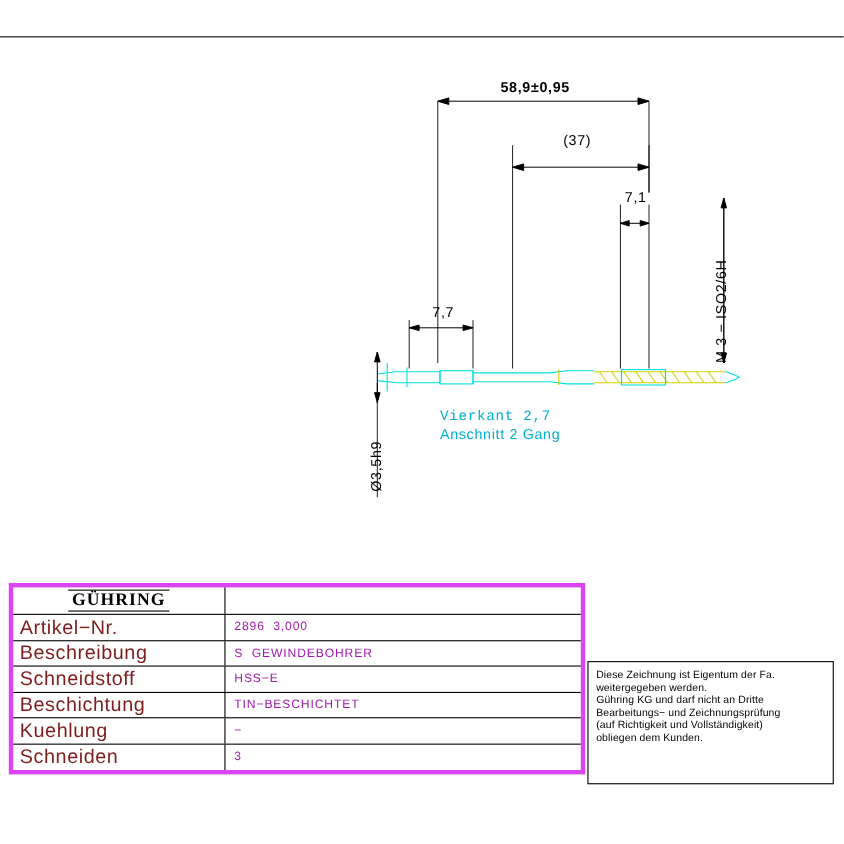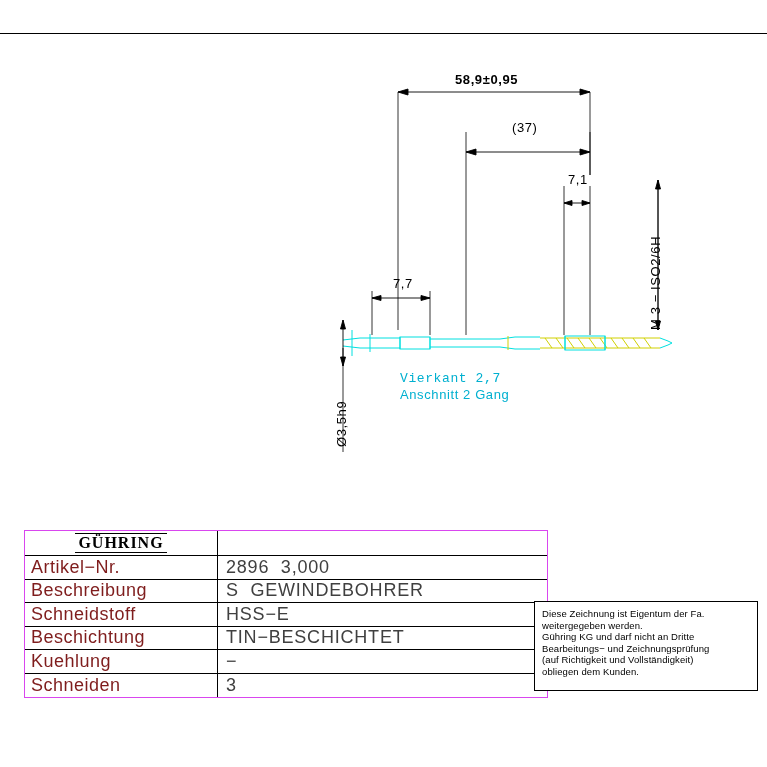--- a/index.html
+++ b/index.html
@@ -29,24 +29,24 @@
     white-space: pre;
   }
   .lbl.cyan { color: #00b0d0; }
   .lbl.vert {
     transform-origin: 0 0;
     transform: rotate(-90deg);
   }
   
   #titleblock {
     position: absolute;
-    left: 24px;
+    left: 8px;
     top: 530px;
     width: 524px;
-    border: 1px solid #d946ef;
+    border: 4px solid #d946ef;
     box-sizing: border-box;
     background: #fff;
   }
   .tb-row {
     display: flex;
     height: 23.5px;
     border-bottom: 1px solid #000;
     box-sizing: border-box;
   }
   .tb-row:last-child { border-bottom: none; }
@@ -60,22 +60,22 @@
     font-size: 18px;
     color: #7f1d1d;
     letter-spacing: 0.5px;
     white-space: pre;
   }
   .tb-val {
     flex: 1;
     padding-left: 8px;
     display: flex;
     align-items: center;
-    font-size: 18px;
-    color: #404040;
+    font-size: 11px;
+    color: #a21caf;
     letter-spacing: 0.8px;
     white-space: pre;
   }
   .tb-logorow {
     height: 25px;
     border-bottom: 1px solid #000;
     box-sizing: border-box;
     display: flex;
   }
   .tb-logocell {
@@ -105,21 +105,21 @@
     background: #000;
   }
   .logo-text::before { top: -1px; }
   .logo-text::after { bottom: -1px; }
   
   #notebox {
     position: absolute;
     left: 534px;
     top: 601px;
     width: 224px;
-    height: 90px;
+    height: 112px;
     border: 1px solid #000;
     box-sizing: border-box;
     padding: 6px 6px 0 7px;
     background: #fff;
   }
   #notebox p {
     margin: 0;
     font-size: 9.5px;
     line-height: 11.6px;
     color: #000;

